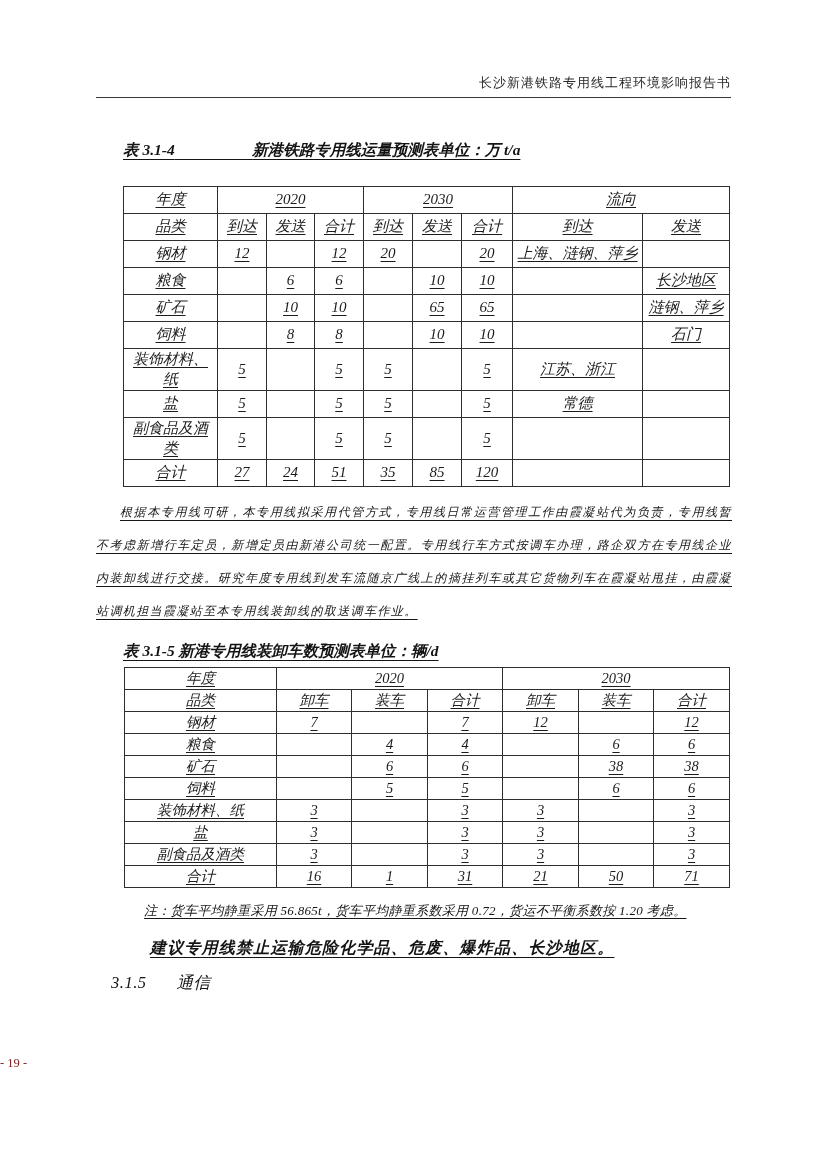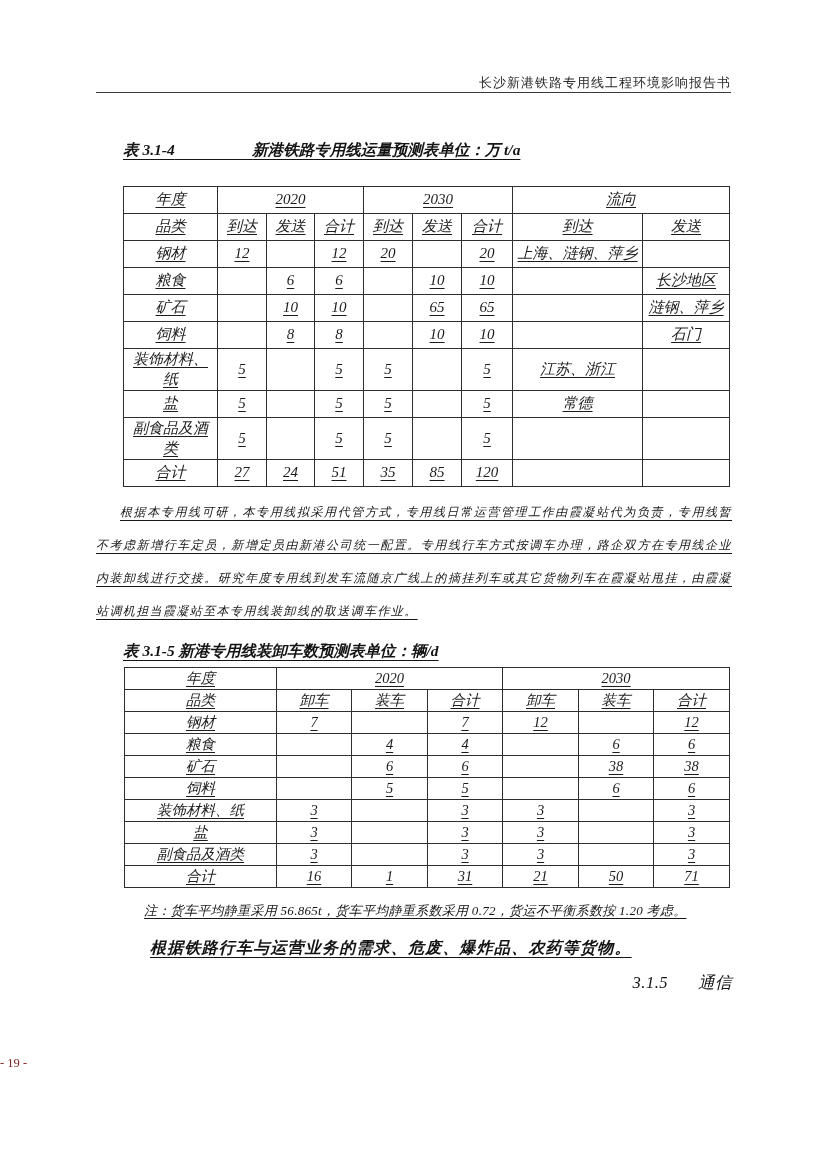--- a/index.html
+++ b/index.html
@@ -11,20 +11,21 @@
     color:#1c1c1c;
     overflow:hidden;
   }
   
   .page-header{
     position:absolute;
     left:96px;right:96px;top:74px;
     text-align:right;
     font-size:13px;
     letter-spacing:1px;
+    padding-bottom:5px;
     border-bottom:1.5px solid #3a3a3a;
     color:#2a2a2a;
   }
   .content{
     position:absolute;
     left:96px;top:139px;
     width:636px;
     font-style:italic;
   }
   
@@ -96,21 +97,20 @@
     text-decoration:underline;
     text-underline-offset:4px;
     color:#141414;
   }
   .section-heading{
     margin:12px 0 8px 15px;
     font-size:16.5px;
     line-height:24px;
     letter-spacing:0.5px;
     color:#141414;
-    text-align:right;
   }
   .sec-gap{display:inline-block;width:30px;}
   .page-number{
     position:absolute;
     left:0;right:0;
     top:1056px;
     text-align:left;
     font-size:12.5px;
     color:#7f1d1d;
   }
@@ -352,21 +352,21 @@
             <td>31</td>
             <td>21</td>
             <td>50</td>
             <td>71</td>
           </tr>
         </tbody>
     </table>
 
     <p class="note">注：货车平均静重采用 56.865t，货车平均静重系数采用 0.72，货运不平衡系数按 1.20 考虑。</p>
 
-    <p class="recommendation">根据铁路行车与运营业务的需求、危废、爆炸品、农药等货物。</p>
+    <p class="recommendation">建议专用线禁止运输危险化学品、危废、爆炸品、长沙地区。</p>
 
     <div class="section-heading"><span>3.1.5</span><span class="sec-gap"></span><span>通信</span></div>
 
 
   </div>
 
   <div class="page-number">- 19 -</div>
 
 </div>
 

